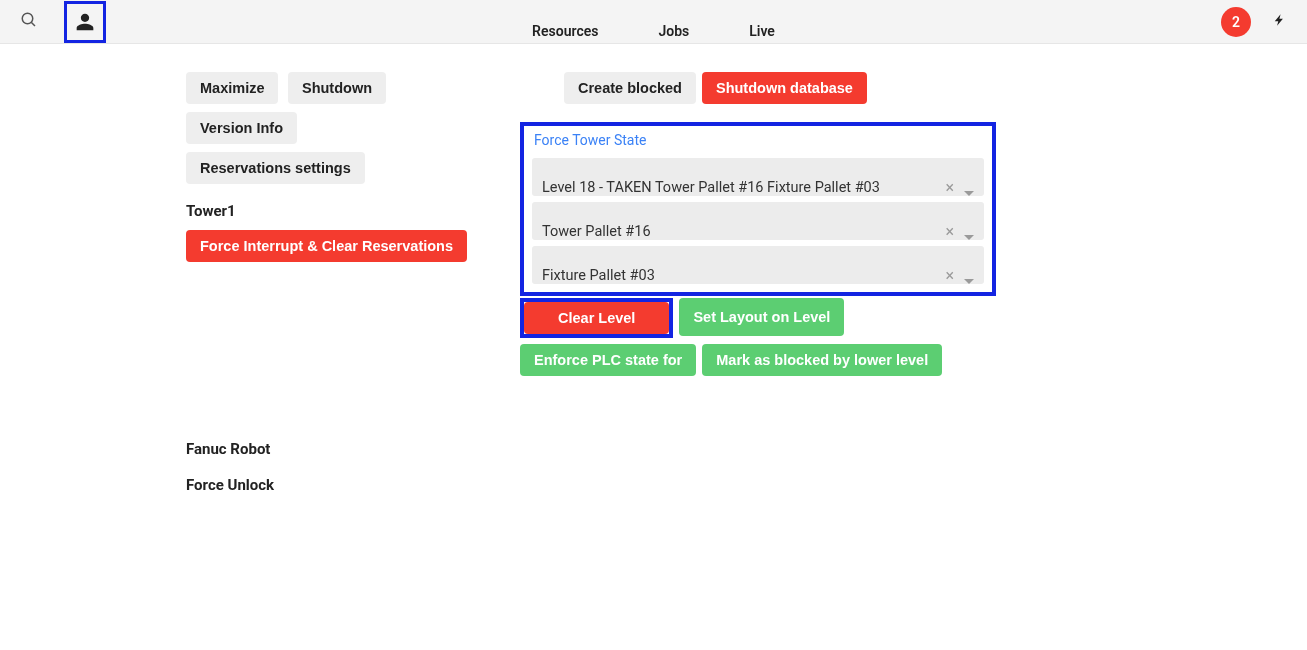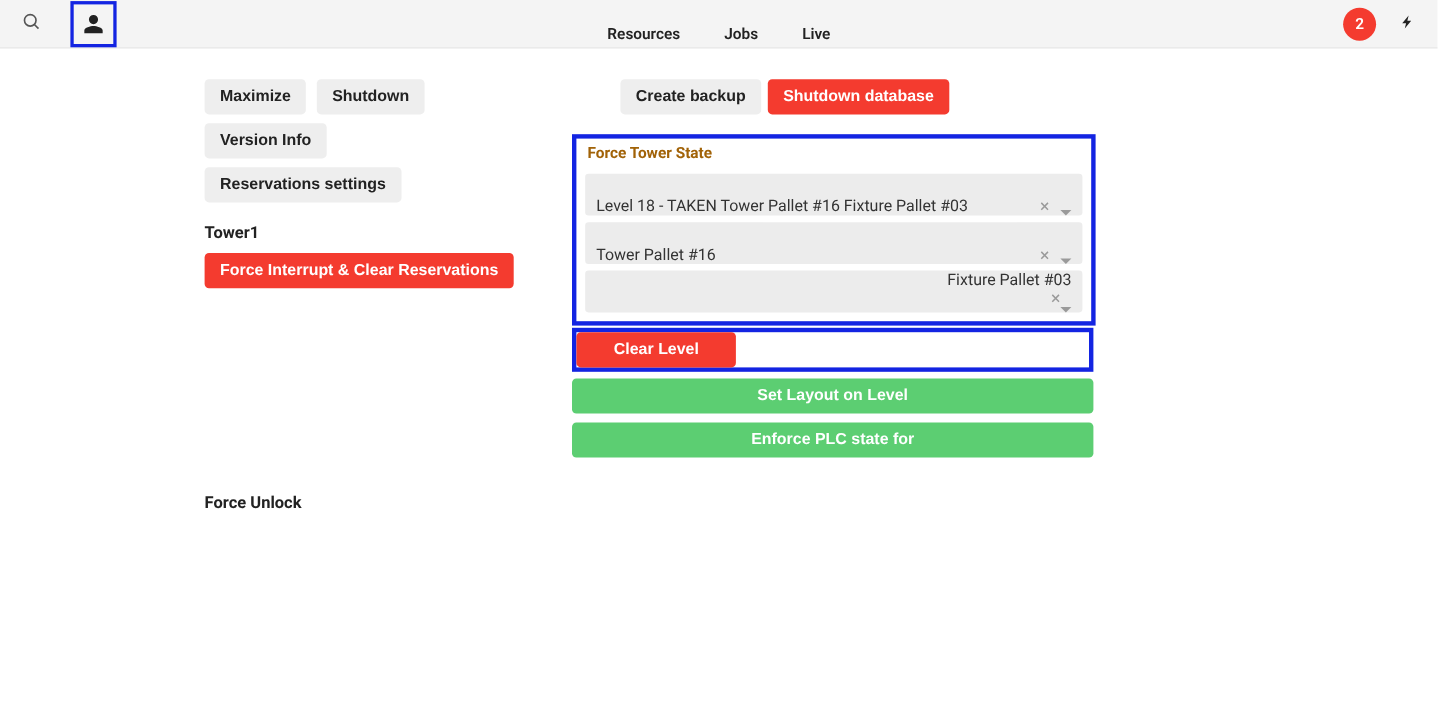--- a/index.html
+++ b/index.html
@@ -33,21 +33,21 @@
     align-items: center;
     justify-content: center;
     margin-left: 10px;
   }
   .user-box svg { width: 20px; height: 20px; fill: #222; }
   .topnav {
     position: absolute;
     left: 50%;
     transform: translateX(-50%);
     display: flex;
-    gap: 40px;
+    gap: 60px;
     font-weight: 600;
     margin-top: 19px;
   }
   .topnav a { color: #222; text-decoration: none; cursor: pointer; }
   .topbar-right {
     margin-left: auto;
     display: flex;
     align-items: center;
     gap: 22px;
   }
@@ -97,22 +97,22 @@
   }
   .left-toolbar { margin-bottom: 6px; }
   .right-toolbar { margin-bottom: 10px; display:flex; flex-wrap:wrap; }
   .panel-box {
     border: 4px solid #1324e2;
     padding: 6px 8px 8px 8px;
     width: 476px;
     position: relative;
   }
   .panel-title {
-    color: #a16207;
-    font-weight: 700;
+    color: #3b82f6;
+    font-weight: 400;
     font-size: 14px;
     margin: 0 0 10px 2px;
   }
   .select-row {
     background: #ececec;
     height: 38px;
     border-radius: 3px;
     display: flex;
     align-items: flex-end;
     padding: 0 10px;
@@ -124,21 +124,21 @@
     color: #9a9a9a; font-size: 16px; margin-right: 10px; cursor: pointer;
     line-height: 1;
   }
   .select-row .sel-caret {
     width: 0; height: 0;
     border-left: 5px solid transparent;
     border-right: 5px solid transparent;
     border-top: 5px solid #9a9a9a;
     cursor: pointer;
   }
-  .action-row { display: flex; flex-wrap: wrap; margin-top: 2px; width: 480px; flex-direction: column;}
+  .action-row { display: flex; flex-wrap: wrap; margin-top: 2px; width: 480px;}
   .clear-level-wrap {
     border: 4px solid #1324e2;
     display: inline-block;
     margin-right: 6px;
     margin-bottom: 6px;
   }
   .clear-level-wrap .btn { margin: 0; }
   .btn-wide { padding-left: 34px; padding-right: 34px; }
   .left-col .spacer { height: 160px; }
 </style>
@@ -182,54 +182,56 @@
       <button class="btn btn-light">Shutdown</button>
       <button class="btn btn-light">Version Info</button>
       <button class="btn btn-light">Reservations settings</button>
     </div>
 
     <div class="section-title">Tower1</div>
     <button class="btn btn-red">Force Interrupt &amp; Clear Reservations</button>
 
     <div class="spacer"></div>
 
+    <div class="section-title">Fanuc Robot</div>
 
     <div class="section-title" style="margin-top:18px;">Force Unlock</div>
   </div>
 
   <div class="right-col">
     <div class="right-toolbar">
-      <button class="btn btn-light" style="margin-left:44px;">Create backup</button>
+      <button class="btn btn-light" style="margin-left:44px;">Create blocked</button>
       <button class="btn btn-red">Shutdown database</button>
     </div>
 
     <div class="panel-box">
       <div class="panel-title">Force Tower State</div>
 
       <div class="select-row">
         <span class="sel-text">Level 18 - TAKEN Tower Pallet #16 Fixture Pallet #03</span>
         <span class="sel-clear">×</span>
         <span class="sel-caret"></span>
       </div>
 
       <div class="select-row">
         <span class="sel-text">Tower Pallet #16</span>
         <span class="sel-clear">×</span>
         <span class="sel-caret"></span>
       </div>
 
-      <div class="select-row" style="margin-bottom:0;flex-direction:column;">
+      <div class="select-row" style="margin-bottom:0;">
         <span class="sel-text">Fixture Pallet #03</span>
         <span class="sel-clear">×</span>
         <span class="sel-caret"></span>
       </div>
     </div>
 
     <div class="action-row">
       <span class="clear-level-wrap">
         <button class="btn btn-red btn-wide">Clear Level</button>
       </span>
       <button class="btn btn-green">Set Layout on Level</button>
       <button class="btn btn-green">Enforce PLC state for</button>
+      <button class="btn btn-green">Mark as blocked by lower level</button>
     </div>
   </div>
 
 </div>
 
 </body></html>

